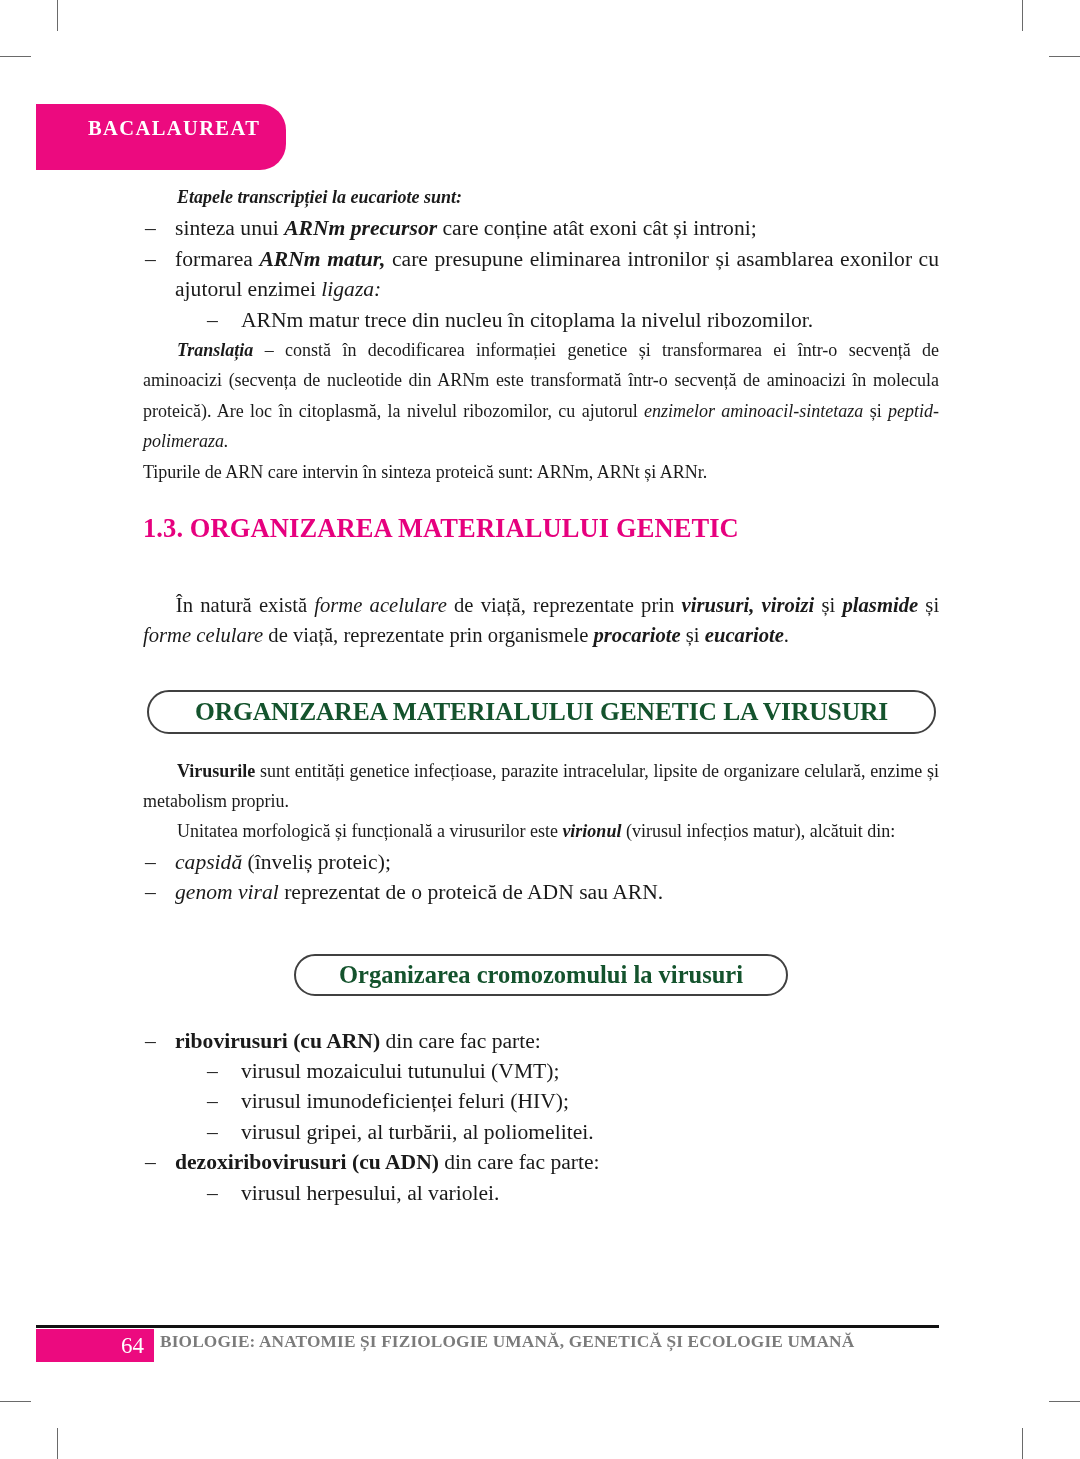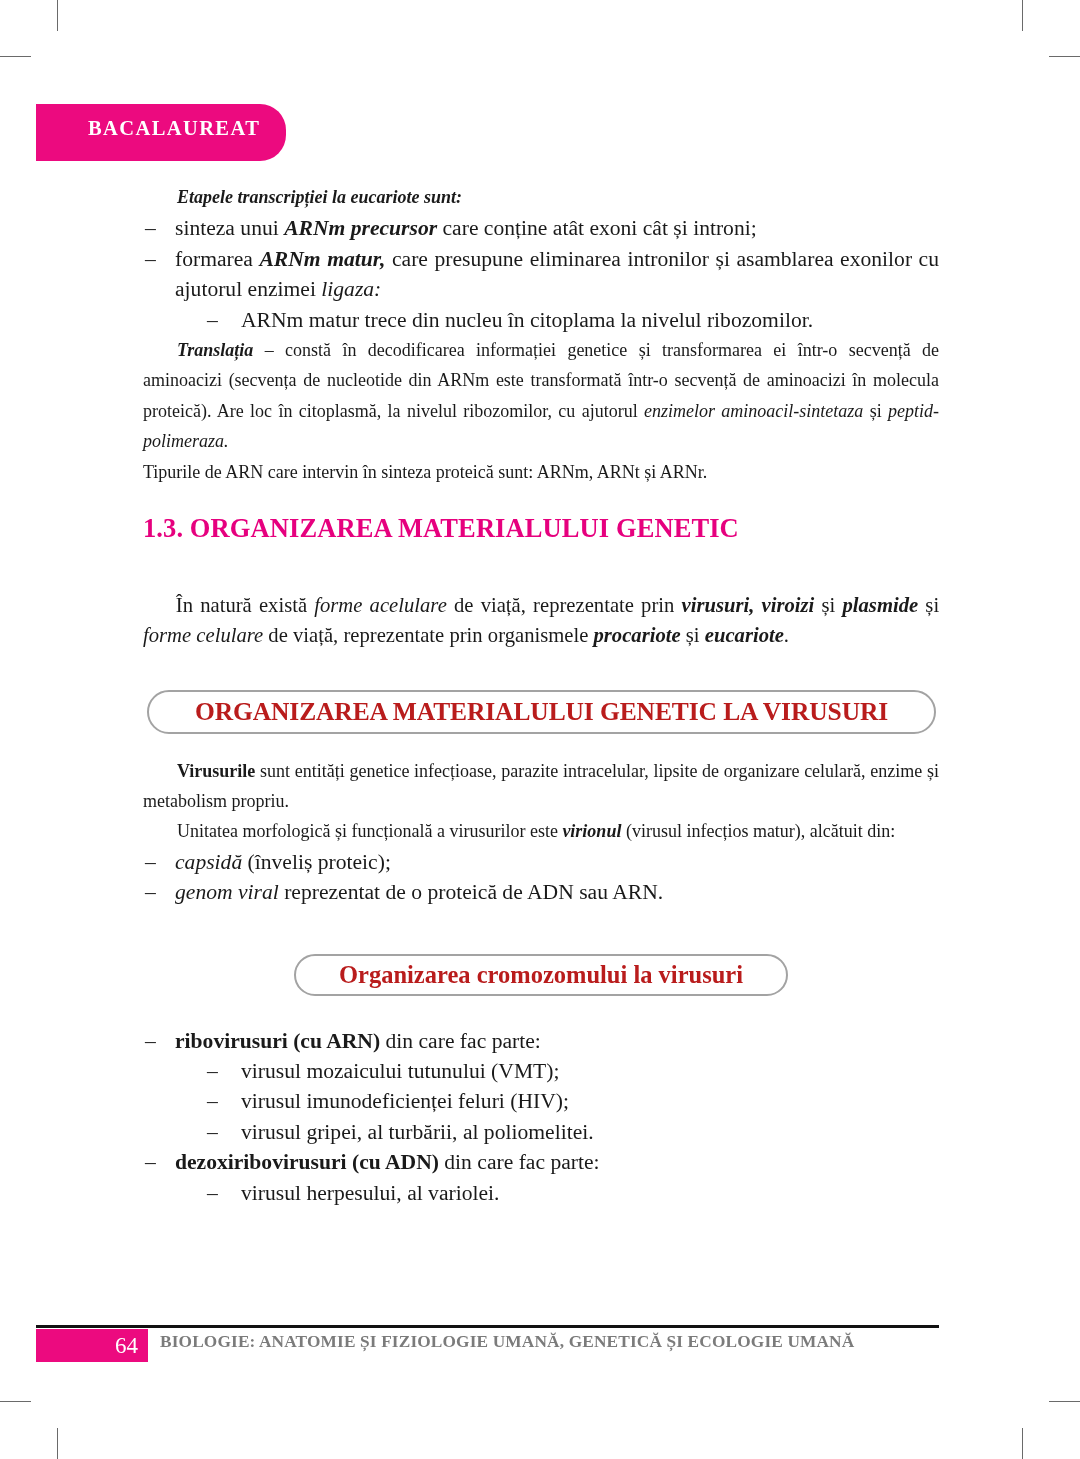--- a/index.html
+++ b/index.html
@@ -41,21 +41,21 @@
     top: 0;
     width: 1080px;
     height: 1459px;
   }
 
   .bac-tab {
     position: absolute;
     left: 36px;
     top: 104px;
     height: 49px;
-    padding: 0 26px 8px 52px;
+    padding: 0 26px 17px 52px;
     background: #EC0A7F;
     border-radius: 0 26px 26px 0;
     display: flex;
     align-items: center;
   }
   .bac-tab-label {
     color: #ffffff;
     font-family: "Liberation Serif", "DejaVu Serif", serif;
     font-weight: bold;
     font-size: 20.5px;
@@ -126,24 +126,24 @@
     text-indent: 34px;
     margin: 0;
     transform: scaleX(0.965);
     transform-origin: left top;
     width: 825px;
   }
 
   
   .pill {
     box-sizing: border-box;
-    border: 2px solid #a3a3a3;
+    border: 2px solid #404040;
     border-radius: 24px;
     text-align: left;
-    color: #b91c1c;
+    color: #14532d;
     font-weight: bold;
     display: flex;
     align-items: center;
     justify-content: center;
   }
   .pill-wide {
     width: 789px;
     height: 44px;
     margin: 40px 0 0 4px;
     font-size: 25.5px;
@@ -168,20 +168,21 @@
   .footer-num-block {
     position: absolute;
     left: 36px;
     top: 1329px;
     width: 112px;
     height: 33px;
     background: #EC0A7F;
     display: flex;
     align-items: center;
     justify-content: flex-end;
+    padding-left: 6px;
   }
   .footer-num {
     color: #ffffff;
     font-size: 23px;
     padding-right: 10px;
     line-height: 1;
   }
   .footer-text {
     position: absolute;
     left: 160px;

